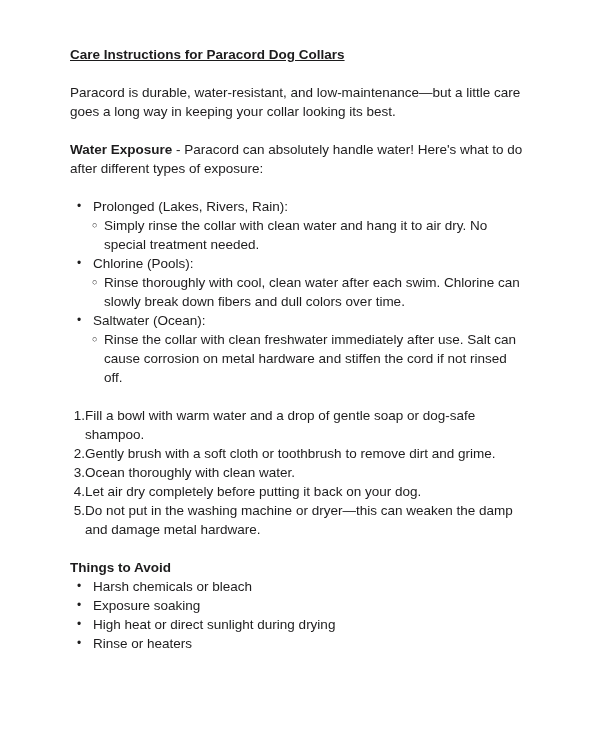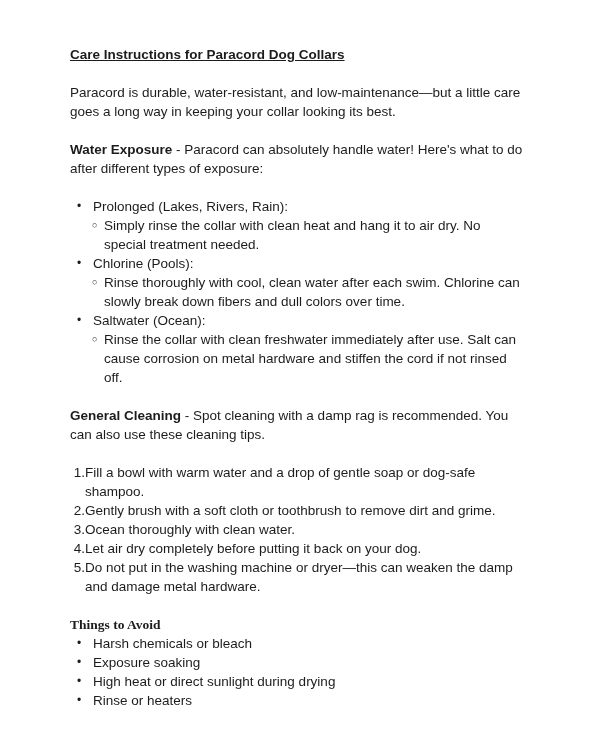--- a/index.html
+++ b/index.html
@@ -11,21 +11,21 @@
     line-height: 19px;
     color: #1d1c1d;
     overflow: hidden;
   }
   .page {
     box-sizing: border-box;
     width: 596px; height: 750px;
     padding: 45px 70px 0 70px;
   }
   .block { margin: 0 0 19px 0; }
-  .block.tight { margin-bottom: 0; font-family: Liberation Serif, serif; }
+  .block.tight { margin-bottom: 0; }
   .bold { font-weight: 700; }
   .title {
     font-weight: 700;
     text-decoration: underline;
   }
   .list { margin-bottom: 19px; }
   .li1 { position: relative; padding-left: 23px; }
   .li1 > .m1 {
     position: absolute; left: 7px; top: 0;
     line-height: 19px; font-size: 12px;
@@ -53,41 +53,40 @@
 
   <div class="block"><span class="bold">Water Exposure</span><span> - Paracord can absolutely handle water! Here's what to do after different types of exposure:</span></div>
 
   <div class="list">
     <div class="li1">
       <span class="m1">•</span>
       <span>Prolonged (Lakes, Rivers, Rain):</span>
     </div>
     <div class="li2">
       <span class="m2">○</span>
-      <span>Simply rinse the collar with clean heat and hang it to air dry. No special treatment needed.</span>
+      <span>Simply rinse the collar with clean water and hang it to air dry. No special treatment needed.</span>
     </div>
     <div class="li1">
       <span class="m1">•</span>
       <span>Chlorine (Pools):</span>
     </div>
     <div class="li2">
       <span class="m2">○</span>
       <span>Rinse thoroughly with cool, clean water after each swim. Chlorine can slowly break down fibers and dull colors over time.</span>
     </div>
     <div class="li1">
       <span class="m1">•</span>
       <span>Saltwater (Ocean):</span>
     </div>
     <div class="li2">
       <span class="m2">○</span>
       <span>Rinse the collar with clean freshwater immediately after use. Salt can cause corrosion on metal hardware and stiffen the cord if not rinsed off.</span>
     </div>
   </div>
 
-  <div class="block"><span class="bold">General Cleaning</span><span> - Spot cleaning with a damp rag is recommended. You can also use these cleaning tips.</span></div>
 
   <div class="list">
     <div class="oli">
       <span class="num">1.</span>
       <span>Fill a bowl with warm water and a drop of gentle soap or dog-safe shampoo.</span>
     </div>
     <div class="oli">
       <span class="num">2.</span>
       <span>Gently brush with a soft cloth or toothbrush to remove dirt and grime.</span>
     </div>

